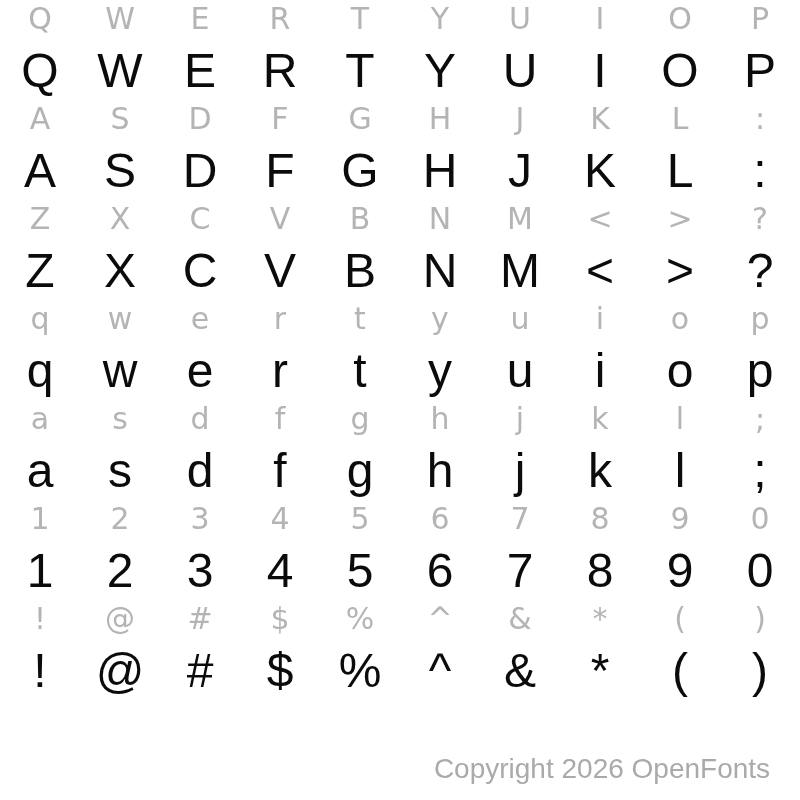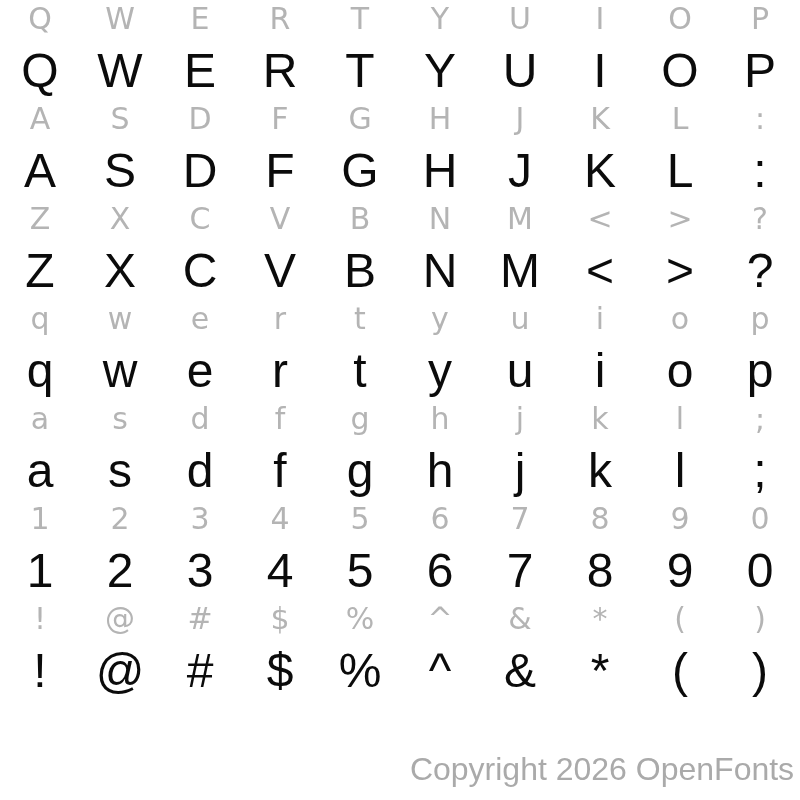--- a/index.html
+++ b/index.html
@@ -52,21 +52,21 @@
     line-height: 56px;
     color: var(--sample-color, #0b0b0b);
   }
   .footer {
     position: absolute;
     top: 756px;
     left: 602px;
     transform: translateX(-50%);
     white-space: nowrap;
     font-family: "Liberation Sans", sans-serif;
-    font-size: 32px;
+    font-size: 28px;
     line-height: 26px;
     color: var(--footer-color, #aaaaaa);
   }
 </style>
 </head>
 <body>
 
 <div class="page">
   <div class="grid">
       <div class="pair">

